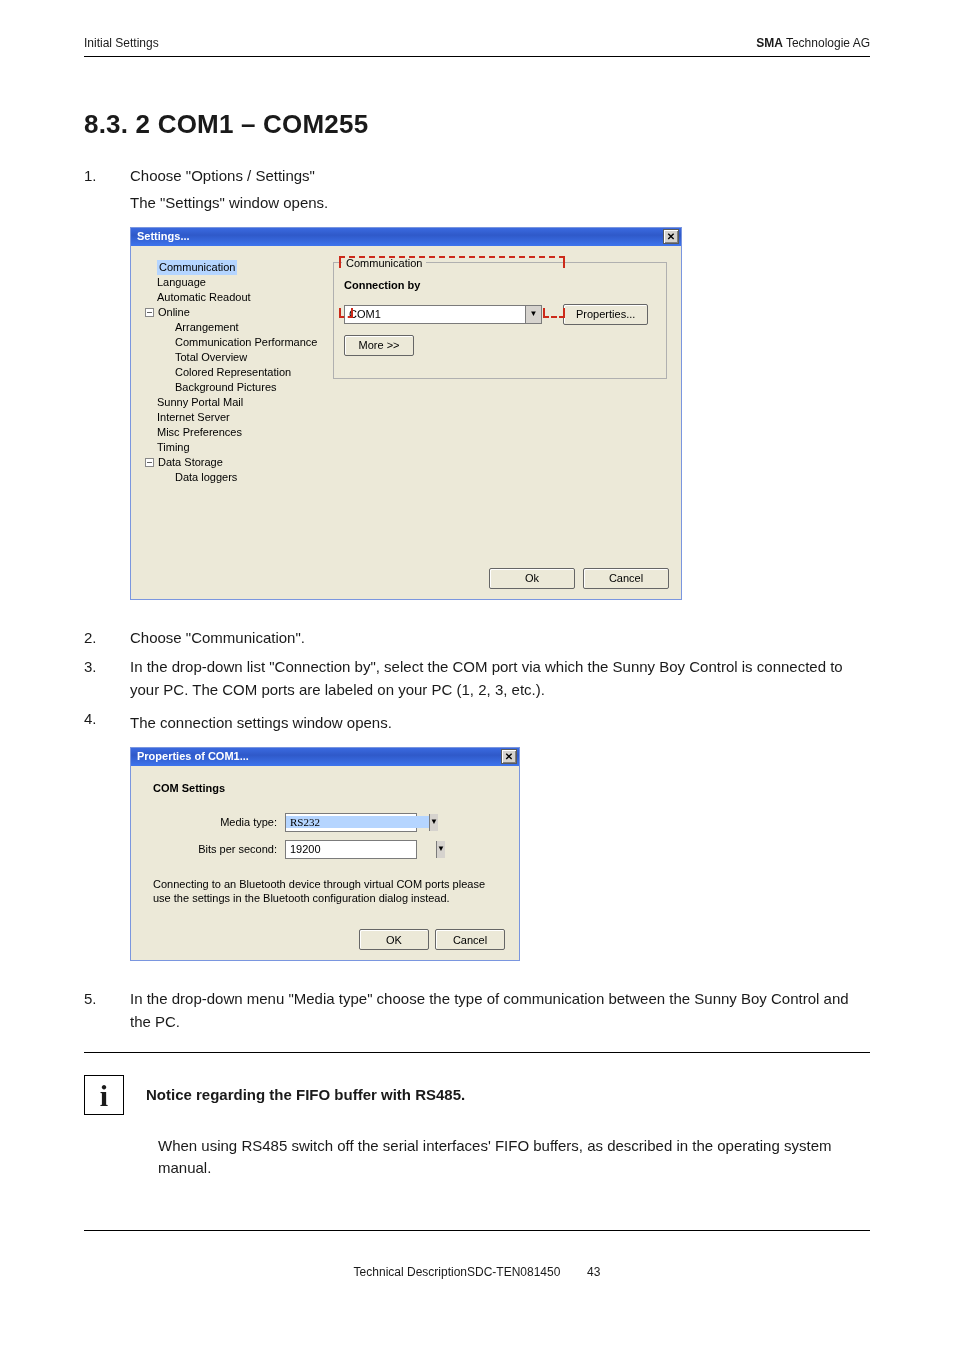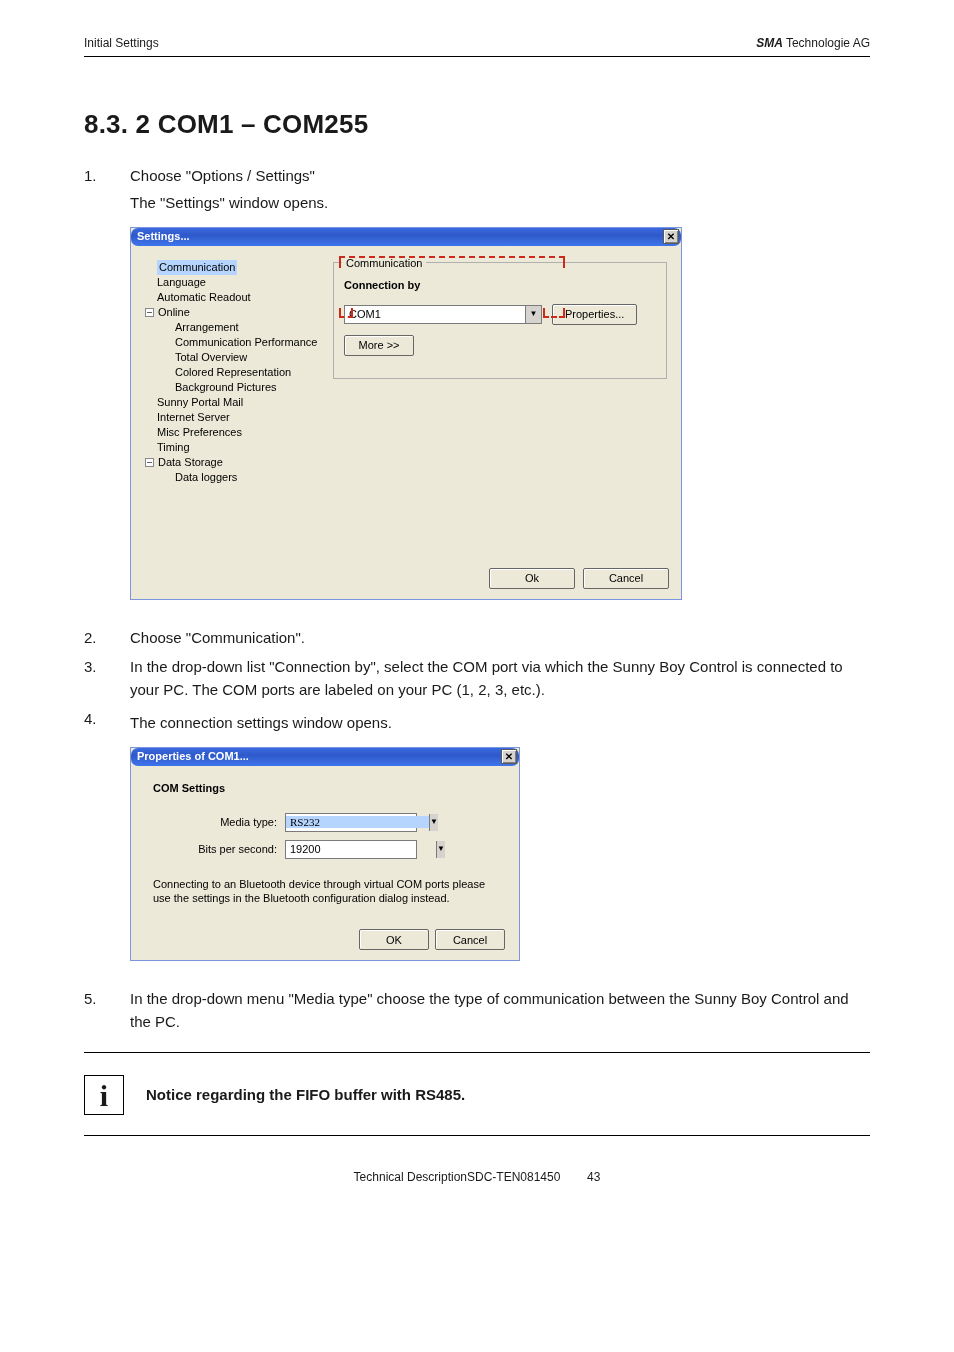--- a/index.html
+++ b/index.html
@@ -16,21 +16,21 @@
     left: 84px;
     top: 36px;
     width: 786px;
   }
   .top-header {
     display: flex;
     justify-content: space-between;
     font-size: 12px;
     margin-bottom: 6px;
   }
-  .top-header .right b { font-weight: 700; font-style: italic; }
+  .top-header .right b { font-weight: 700; }
   .hr-top {
     border: none;
     border-top: 1px solid #000;
     margin-bottom: 52px;
   }
   h1.section-title {
     font-family: "Segoe UI", Arial, sans-serif;
     font-size: 26px;
     font-weight: 700;
     letter-spacing: 0.2px;
@@ -66,21 +66,20 @@
   }
   .win-title {
     display: flex;
     align-items: center;
     justify-content: space-between;
     height: 18px;
     padding: 0 2px 0 6px;
     font-weight: 700;
     color: #fff;
     background: linear-gradient(#3a6ae0, #2f59c9 40%, #3e74ed);
-    border-radius: 7px;
   }
   .close-btn {
     width: 16px;
     height: 15px;
     background: #d6d3ce;
     border: 1px solid #5a5a5a;
     box-shadow: inset 1px 1px 0 #fff, inset -1px -1px 0 #808080;
     display: flex;
     align-items: center;
     justify-content: center;
@@ -140,21 +139,21 @@
     left: 8px;
     background: #ece9d8;
     padding: 0 4px;
     font-size: 11px;
   }
   .row { margin-bottom: 10px; }
   .label-strong { font-weight: 700; font-size: 11px; }
   .combo-row {
     display: flex;
     align-items: center;
-    gap: 10px;
+    gap: 21px;
   }
   .combo {
     display: flex;
     align-items: center;
     background: #fff;
     border: 1px solid #7b7b7b;
     height: 19px;
     width: 198px;
   }
   .combo input {
@@ -422,20 +421,21 @@
       <div class="body">In the drop-down menu "Media type" choose the type of communication between the Sunny Boy Control and the PC.</div>
     </li>
   </ol>
 
   <hr class="hr-mid">
 
   <div class="notice-row">
     <div class="info-icon">i</div>
     <div class="notice-title">Notice regarding the FIFO buffer with RS485.</div>
   </div>
+  <div class="notice-body">When using RS485 switch off the serial interfaces' FIFO buffers, as described in the operating system manual.</div>
 
   <hr class="hr-mid" style="margin-top:0;">
 
   <div class="footer">
     <span>Technical Description</span>
     <span>SDC-TEN081450</span>
     <span class="page-num">43</span>
   </div>
 
 </div>

